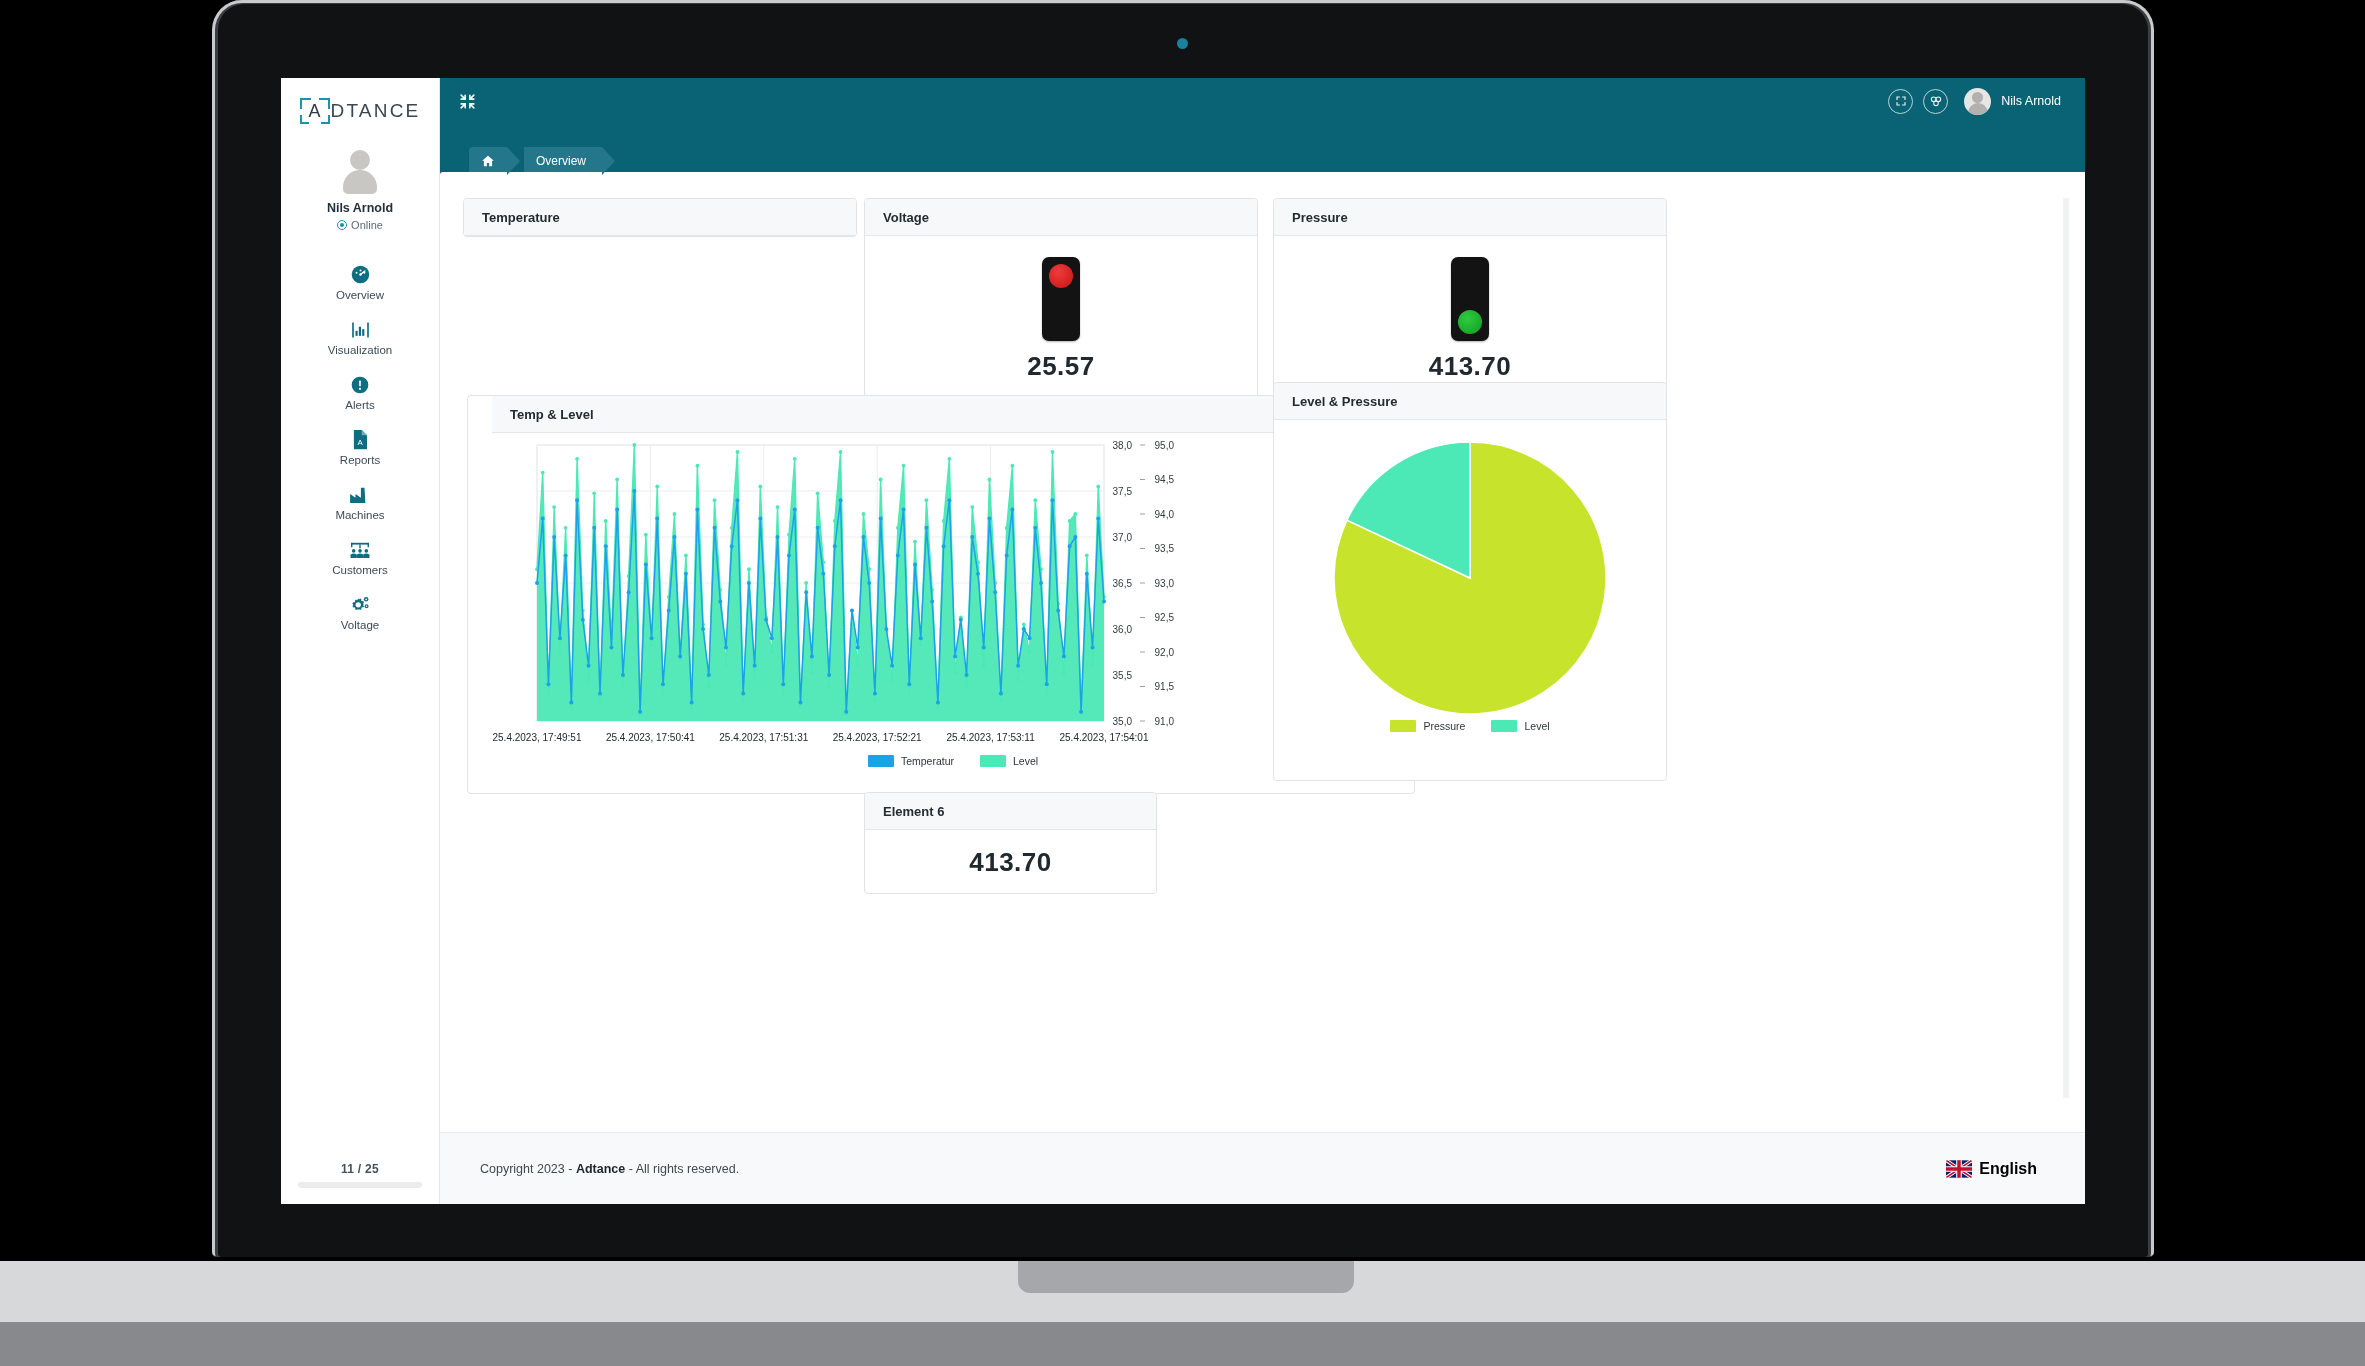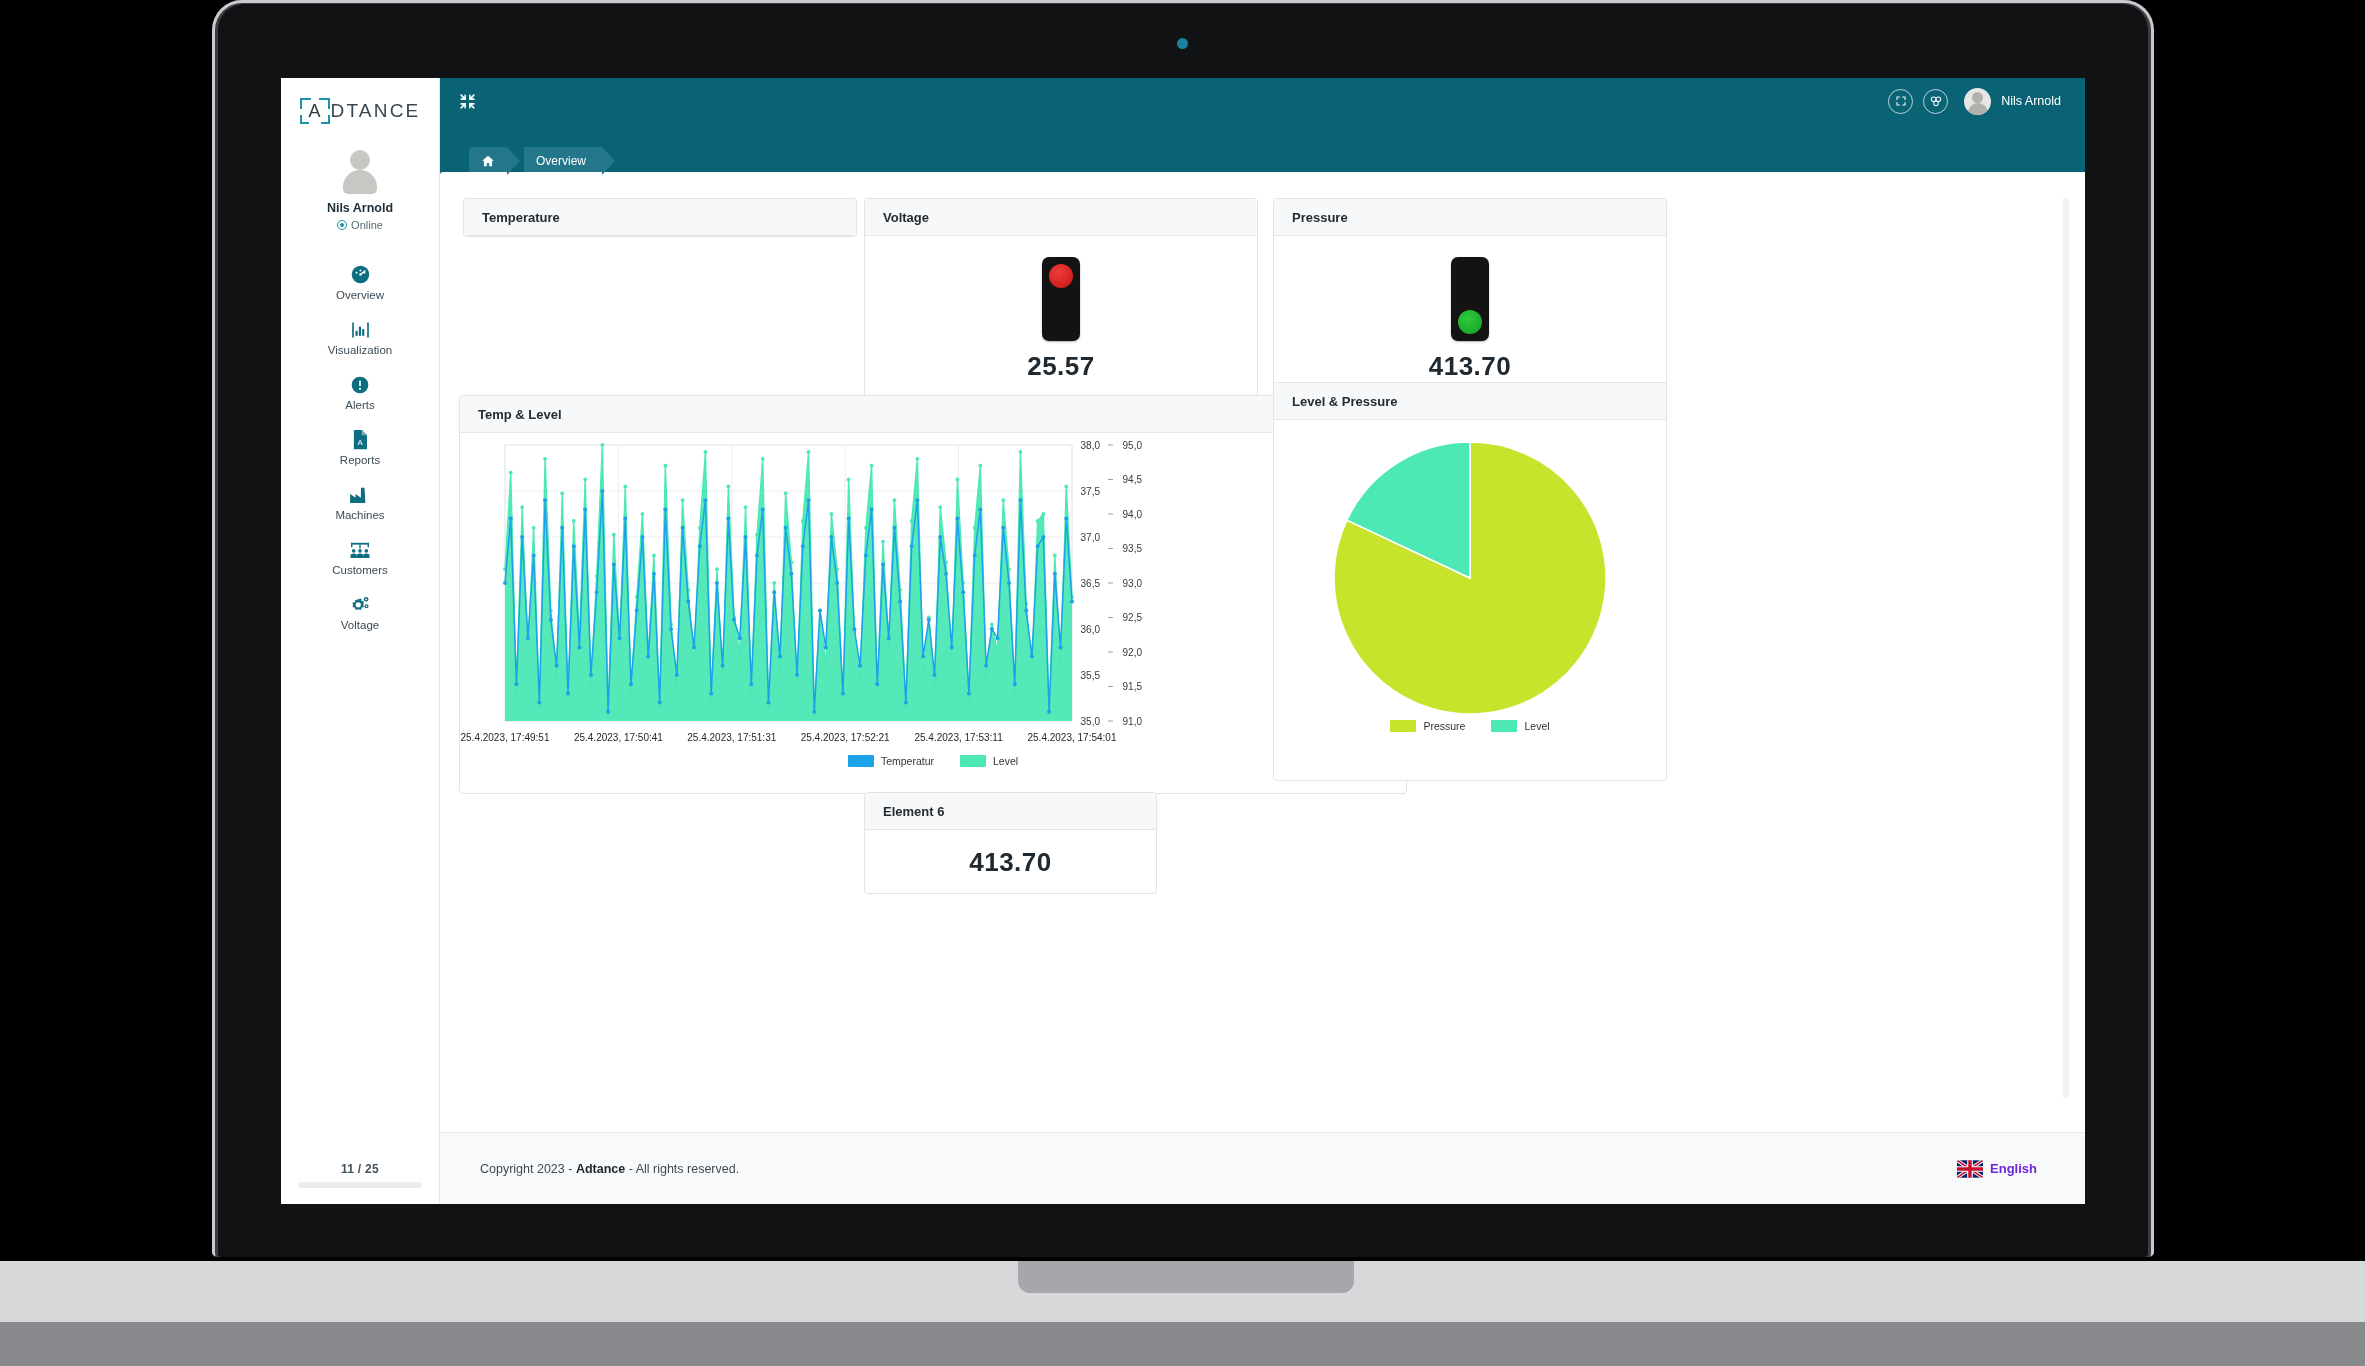--- a/index.html
+++ b/index.html
@@ -278,21 +278,21 @@
   #footer {
     position: absolute; left: 159px; bottom: 0;
     width: 1645px; height: 72px;
     background: #f8f9fa; border-top: 1px solid #e9eaec;
     display: flex; align-items: center; justify-content: space-between;
     padding: 0 48px 0 40px;
   }
   #footer-copy { font-size: 12.5px; color: #3f4a52; }
   #footer-copy b { color: #1d262c; }
   #lang-switcher { display: flex; align-items: center; gap: 7px; cursor: pointer; }
-  #lang-label { font-size: 13px; color: #6d28d9; font-weight: 600; }
+  #lang-label { font-size: 16px; color: #000000; font-weight: 600; }
   .uk-flag { width: 26px; height: 18px; border-radius: 2px; overflow: hidden; }
 </style>
 </head>
 <body>
 
 <div id="laptop-frame">
   <div id="laptop-lid"></div>
   <div id="lid-outline"></div>
   <div id="webcam-dot"></div>
 
@@ -480,21 +480,21 @@
         <div class="card" style="left:818px; top:0px; width:394px;">
           <div class="card-head">Pressure</div>
           <div class="gauge-body">
             <div class="traffic-light">
               <div class="tl-lamp bottom green"></div>
             </div>
             <div class="gauge-value">413.70</div>
           </div>
         </div>
 
-        <div class="card" style="left:4px; top:197px; width:948px;">
+        <div class="card" style="left:12px; top:197px; width:948px;padding-left:24px;">
           <div class="card-head">Temp &amp; Level</div>
           <div id="linechart-body">
             <svg id="linechart-svg" width="801" height="360" viewBox="0 0 801 360">
                 <rect x="45" y="12" width="567" height="276" fill="#fff" stroke="#e6e8ea" stroke-width="1"></rect>
                 <line x1="45" y1="12" x2="612" y2="12" stroke="#ededee" stroke-width="1"></line>
                 <line x1="45" y1="58" x2="612" y2="58" stroke="#ededee" stroke-width="1"></line>
                 <line x1="45" y1="104" x2="612" y2="104" stroke="#ededee" stroke-width="1"></line>
                 <line x1="45" y1="150" x2="612" y2="150" stroke="#ededee" stroke-width="1"></line>
                 <line x1="45" y1="196" x2="612" y2="196" stroke="#ededee" stroke-width="1"></line>
                 <line x1="45" y1="242" x2="612" y2="242" stroke="#ededee" stroke-width="1"></line>

